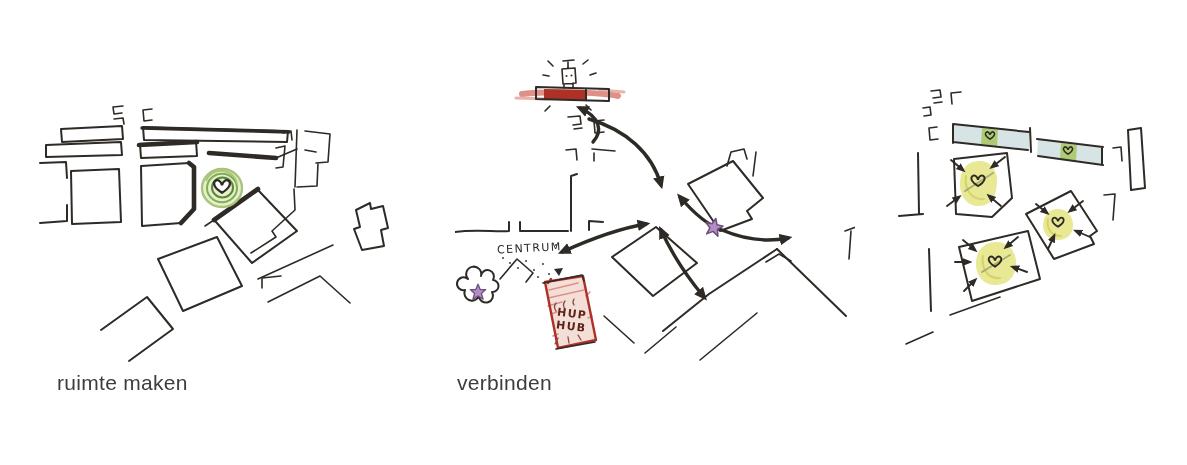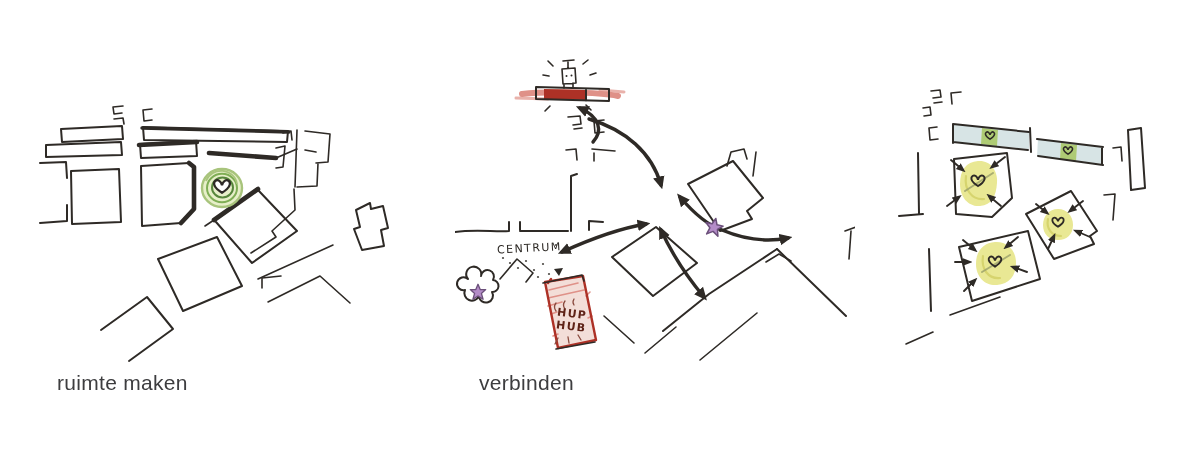--- a/index.html
+++ b/index.html
@@ -10,21 +10,21 @@
     --yellow:#e9e894; --yellow-dark:#d6d46e; --blue-band:#d7e4e5;
   }
   html,body{margin:0;padding:0;}
   .stage{position:relative;width:1187px;height:465px;background:var(--bg);overflow:hidden;
          font-family:"Liberation Sans",sans-serif;}
   .panel-svg{position:absolute;}
   #svg-p1{left:30px;top:55px;}
   #svg-p2{left:455px;top:45px;}
   #svg-p3{left:885px;top:75px;}
   .caption{position:absolute;top:371px;font-size:21px;letter-spacing:.3px;color:var(--caption);white-space:nowrap;text-align:center;}
-  #cap1{left:57px;} #cap2{left:479px;} #cap3{left:908px;}
+  #cap1{left:57px;} #cap2{left:457px;} #cap3{left:908px;}
   
   .s{fill:none;stroke:var(--ink);stroke-width:2;stroke-linecap:round;stroke-linejoin:round;}
   .bold{stroke-width:4.6;}
   .thin{stroke-width:1.6;}
   .arrow{fill:none;stroke:var(--ink);stroke-width:3.4;stroke-linecap:round;stroke-linejoin:round;}
   .arrow3{fill:none;stroke:var(--ink);stroke-width:1.9;stroke-linecap:round;}
   .fillink{fill:var(--ink);stroke:none;}
   .hand{fill:var(--ink);font-family:"DejaVu Sans",sans-serif;font-size:11px;letter-spacing:1.4px;}
   .hubtxt{fill:var(--hub-text);font-family:"DejaVu Sans",sans-serif;font-size:11px;font-weight:bold;letter-spacing:1.2px;}
   .redline{stroke:var(--red-soft);stroke-width:6;stroke-linecap:round;fill:none;}

